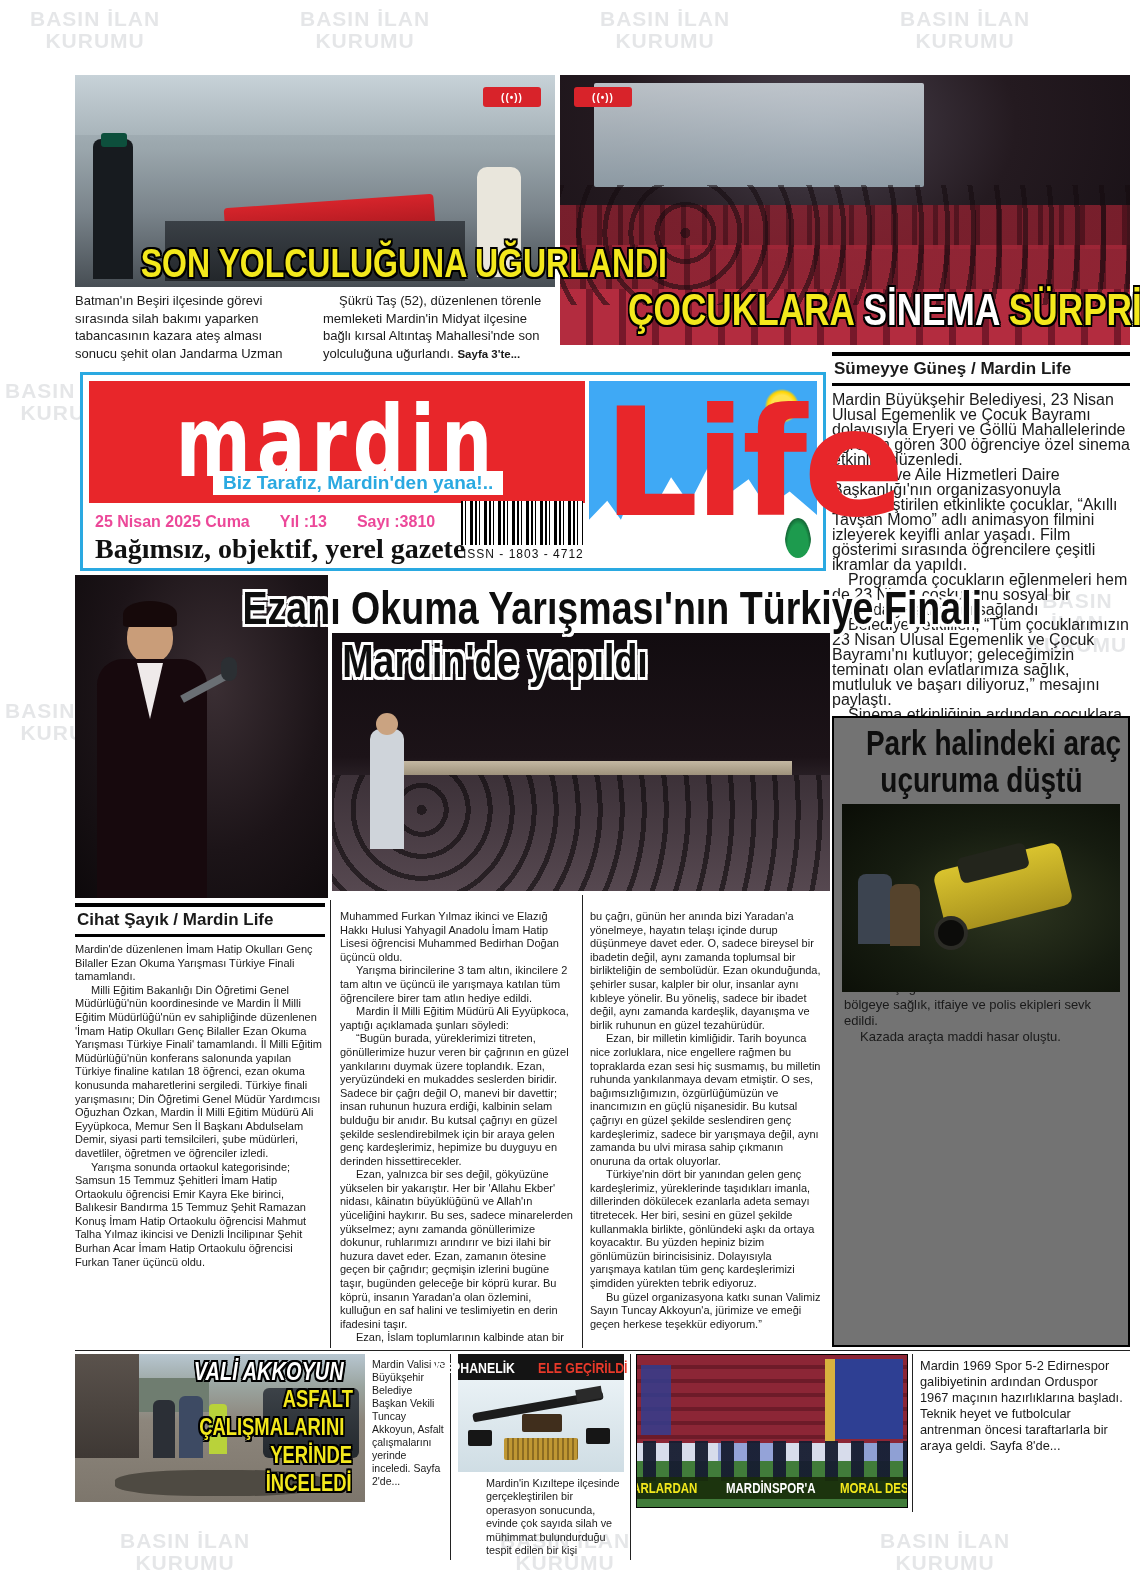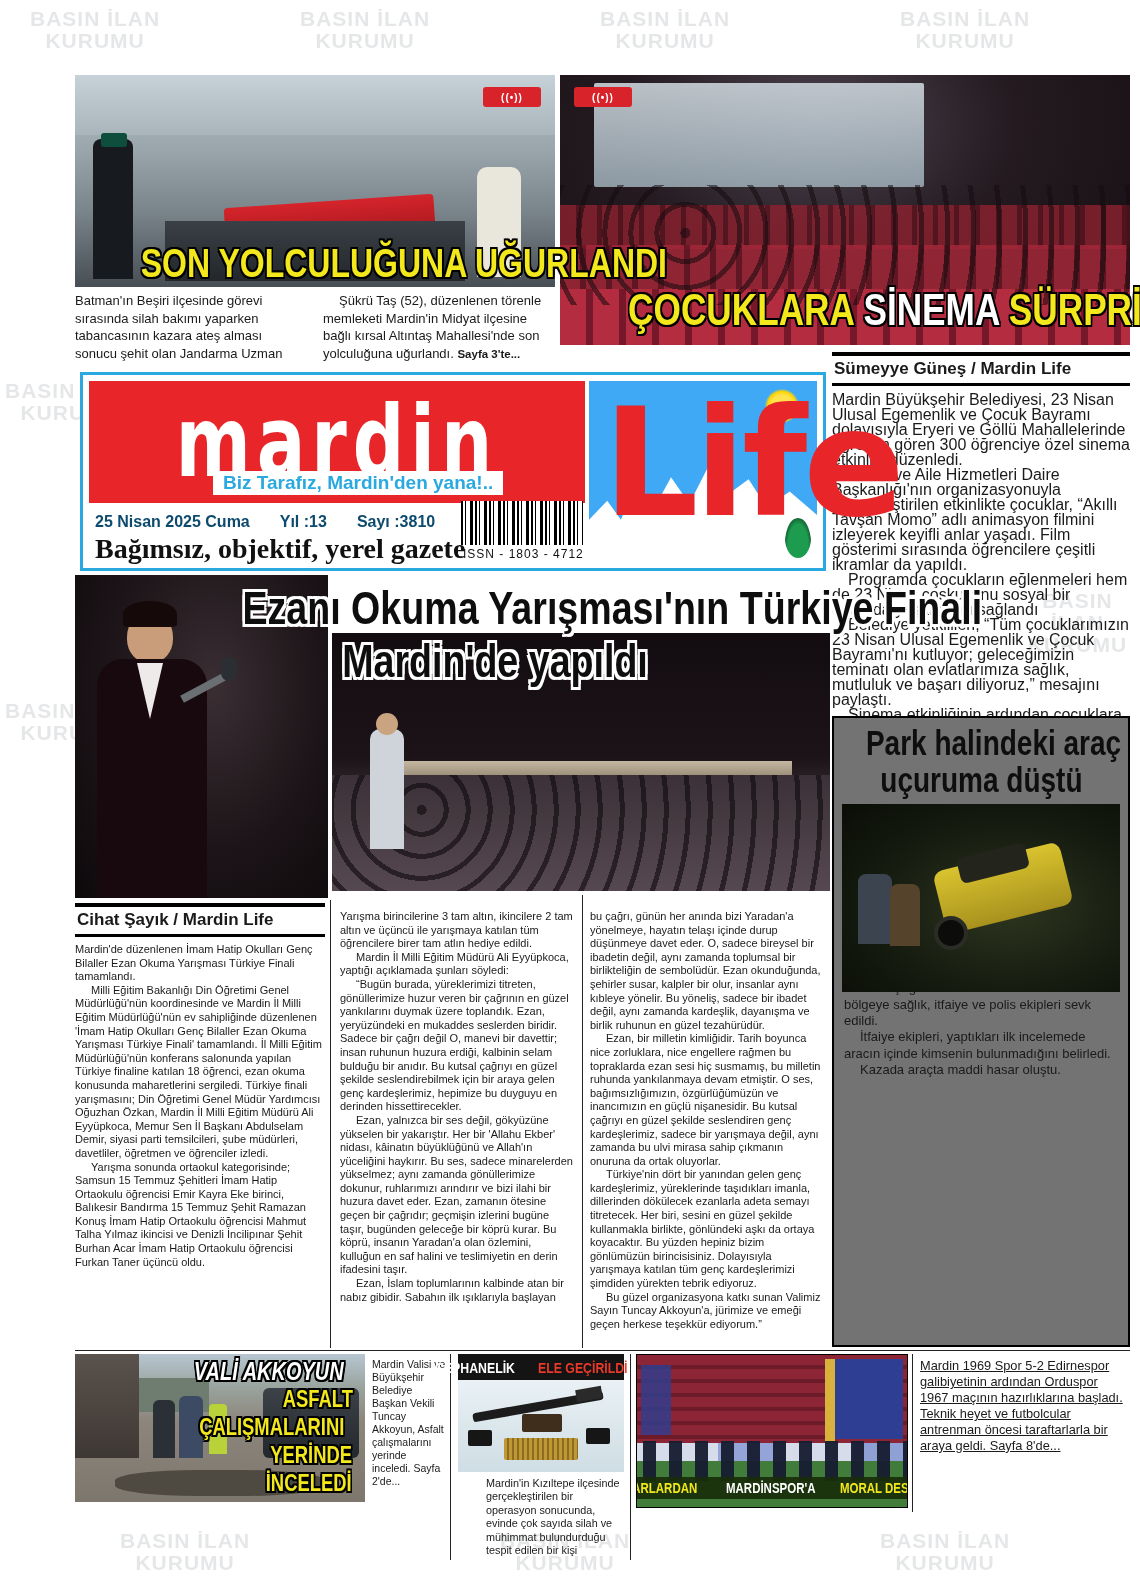--- a/index.html
+++ b/index.html
@@ -24,21 +24,21 @@
   .masthead{position:absolute;border:3px solid #2aa9e1;background:#fff;}
   .logo-red{position:absolute;background:#e8262a;display:flex;align-items:flex-start;justify-content:center;}
   .logo-word{color:#fff;font-weight:900;font-size:72px;letter-spacing:6px;transform:scaleY(1.35);transform-origin:top;line-height:90px;font-family:"DejaVu Sans",sans-serif;}
   .tagline{position:absolute;background:#fff;color:#2aa9e1;font-weight:bold;font-size:19px;padding:1px 10px;white-space:nowrap;}
   .sky{position:absolute;background:#3fa9f5;overflow:hidden;}
   .skyline{position:absolute;left:0;right:0;bottom:0;height:52%;background:#fff;
            clip-path:polygon(0 55%,8% 35%,14% 55%,20% 20%,28% 45%,36% 10%,44% 38%,52% 0%,60% 30%,70% 12%,78% 42%,88% 25%,100% 50%,100% 100%,0 100%);}
   .sun{position:absolute;width:34px;height:34px;border-radius:50%;background:radial-gradient(circle,#ffe34d 0 45%,#ffd400 60%,rgba(255,212,0,0) 72%);}
   .life{position:absolute;color:#e8262a;font-weight:900;font-size:150px;line-height:120px;font-family:"DejaVu Sans",sans-serif;letter-spacing:-4px;}
   .peacock{position:absolute;width:26px;height:40px;background:radial-gradient(ellipse at 50% 70%,#1d9b4e 0 55%,#146a37 70%,rgba(20,106,55,0) 75%);border-radius:50%;}
-  .dateline{position:absolute;display:flex;gap:30px;font-weight:bold;font-size:16px;color:#0c4a6e;}
+  .dateline{position:absolute;display:flex;gap:30px;font-weight:bold;font-size:16px;color:#ec4899;}
   .slogan{font-family:"Liberation Serif",serif;font-weight:bold;font-size:28px;color:#111;}
   .barcode{position:absolute;background:repeating-linear-gradient(90deg,#000 0 2px,#fff 2px 4px,#000 4px 5px,#fff 5px 9px,#000 9px 12px,#fff 12px 14px);}
   .issn{position:absolute;font-size:12px;color:#111;letter-spacing:1px;}
   
   .banner{position:absolute;background:linear-gradient(180deg,#5a3a24,#46281661);background-color:#4a2e1c;border-radius:4px;
           display:flex;flex-direction:column;align-items:center;justify-content:center;box-shadow:0 0 18px rgba(0,0,0,.6);}
   .banner .b1{color:#fff;font-weight:900;font-size:19px;letter-spacing:1px;}
   .banner .b2{color:#f0e2c8;font-weight:bold;font-size:11px;letter-spacing:1px;margin-top:2px;}
   .banner .b3{color:#f7d9a0;font-weight:bold;font-size:12px;letter-spacing:2px;border:1px solid #c9a86d;padding:1px 10px;margin-top:5px;}
   .orn{position:absolute;width:18px;height:18px;border-radius:50%;background:radial-gradient(circle,#d8b36a 0 40%,#8a6a35 70%);top:8px;}
@@ -156,20 +156,21 @@
 
   <div class="abs" style="left:75px;top:903px;width:250px;">
     <div class="byline" style="font-size:17px;">Cihat Şayık / Mardin Life</div>
     <div class="body" style="margin-top:6px;font-size:11px;line-height:13.6px;height:408px;overflow:hidden;">
       <p>Mardin'de düzenlenen İmam Hatip Okulları Genç Bilaller Ezan Okuma Yarışması Türkiye Finali tamamlandı.</p>
       <p>Milli Eğitim Bakanlığı Din Öğretimi Genel Müdürlüğü'nün koordinesinde ve Mardin İl Milli Eğitim Müdürlüğü'nün ev sahipliğinde düzenlenen 'İmam Hatip Okulları Genç Bilaller Ezan Okuma Yarışması Türkiye Finali' tamamlandı. İl Milli Eğitim Müdürlüğü'nün konferans salonunda yapılan Türkiye finaline katılan 18 öğrenci, ezan okuma konusunda maharetlerini sergiledi. Türkiye finali yarışmasını; Din Öğretimi Genel Müdür Yardımcısı Oğuzhan Özkan, Mardin İl Milli Eğitim Müdürü Ali Eyyüpkoca, Memur Sen İl Başkanı Abdulselam Demir, siyasi parti temsilcileri, şube müdürleri, davetliler, öğretmen ve öğrenciler izledi.</p>
       <p>Yarışma sonunda ortaokul kategorisinde; Samsun 15 Temmuz Şehitleri İmam Hatip Ortaokulu öğrencisi Emir Kayra Eke birinci, Balıkesir Bandırma 15 Temmuz Şehit Ramazan Konuş İmam Hatip Ortaokulu öğrencisi Mahmut Talha Yılmaz ikincisi ve Denizli İncilipınar Şehit Burhan Acar İmam Hatip Ortaokulu öğrencisi Furkan Taner üçüncü oldu.</p>
     </div>
   </div>
   <div class="abs body" style="left:340px;top:910px;width:234px;font-size:11px;line-height:13.6px;height:436px;overflow:hidden;">
+    <p>Muhammed Furkan Yılmaz ikinci ve Elazığ Hakkı Hulusi Yahyagil Anadolu İmam Hatip Lisesi öğrencisi Muhammed Bedirhan Doğan üçüncü oldu.</p>
     <p>Yarışma birincilerine 3 tam altın, ikincilere 2 tam altın ve üçüncü ile yarışmaya katılan tüm öğrencilere birer tam atlın hediye edildi.</p>
     <p>Mardin İl Milli Eğitim Müdürü Ali Eyyüpkoca, yaptığı açıklamada şunları söyledi:</p>
     <p>“Bugün burada, yüreklerimizi titreten, gönüllerimize huzur veren bir çağrının en güzel yankılarını duymak üzere toplandık. Ezan, yeryüzündeki en mukaddes seslerden biridir. Sadece bir çağrı değil O, manevi bir davettir; insan ruhunun huzura erdiği, kalbinin selam bulduğu bir anıdır. Bu kutsal çağrıyı en güzel şekilde seslendirebilmek için bir araya gelen genç kardeşlerimiz, hepimize bu duyguyu en derinden hissettirecekler.</p>
     <p>Ezan, yalnızca bir ses değil, gökyüzüne yükselen bir yakarıştır. Her bir 'Allahu Ekber' nidası, kâinatın büyüklüğünü ve Allah'ın yüceliğini haykırır. Bu ses, sadece minarelerden yükselmez; aynı zamanda gönüllerimize dokunur, ruhlarımızı arındırır ve bizi ilahi bir huzura davet eder. Ezan, zamanın ötesine geçen bir çağrıdır; geçmişin izlerini bugüne taşır, bugünden geleceğe bir köprü kurar. Bu köprü, insanın Yaradan'a olan özlemini, kulluğun en saf halini ve teslimiyetin en derin ifadesini taşır.</p>
     <p>Ezan, İslam toplumlarının kalbinde atan bir nabız gibidir. Sabahın ilk ışıklarıyla başlayan</p>
   </div>
   <div class="abs body" style="left:590px;top:910px;width:234px;font-size:11px;line-height:13.6px;height:436px;overflow:hidden;">
     <p>bu çağrı, günün her anında bizi Yaradan'a yönelmeye, hayatın telaşı içinde durup düşünmeye davet eder. O, sadece bireysel bir ibadetin değil, aynı zamanda toplumsal bir birlikteliğin de sembolüdür. Ezan okunduğunda, şehirler susar, kalpler bir olur, insanlar aynı kıbleye yönelir. Bu yöneliş, sadece bir ibadet değil, aynı zamanda kardeşlik, dayanışma ve birlik ruhunun en güzel tezahürüdür.</p>
     <p>Ezan, bir milletin kimliğidir. Tarih boyunca nice zorluklara, nice engellere rağmen bu topraklarda ezan sesi hiç susmamış, bu milletin ruhunda yankılanmaya devam etmiştir. O ses, bağımsızlığımızın, özgürlüğümüzün ve inancımızın en güçlü nişanesidir. Bu kutsal çağrıyı en güzel şekilde seslendiren genç kardeşlerimiz, sadece bir yarışmaya değil, aynı zamanda bu ulvi mirasa sahip çıkmanın onuruna da ortak oluyorlar.</p>
     <p>Türkiye'nin dört bir yanından gelen genç kardeşlerimiz, yüreklerinde taşıdıkları imanla, dillerinden dökülecek ezanlarla adeta semayı titretecek. Her biri, sesini en güzel şekilde kullanmakla birlikte, gönlündeki aşkı da ortaya koyacaktır. Bu yüzden hepiniz bizim gönlümüzün birincisisiniz. Dolayısıyla yarışmaya katılan tüm genç kardeşlerimizi şimdiden yürekten tebrik ediyoruz.</p>
@@ -187,21 +188,20 @@
       <div class="abs" style="left:92px;top:112px;width:26px;height:26px;background:#0c0c0a;border-radius:50%;border:4px solid #2c2c26;"></div>
       <div class="abs" style="left:16px;top:70px;width:34px;height:70px;background:#3c4450;border-radius:8px 8px 0 0;"></div>
       <div class="abs" style="left:48px;top:80px;width:30px;height:62px;background:#55432c;border-radius:8px 8px 0 0;"></div>
     </div>
     <div class="byline" style="margin:12px 8px 0 8px;font-size:15px;">Cihat Şayık / Mardin Life</div>
     <div class="body" style="margin:8px 8px 0 10px;font-size:13px;line-height:16.4px;height:300px;overflow:hidden;">
       <p>Mardin'in Artuklu ilçesinde park halinde bulunan araç, kayarak uçurma yuvarlandı.</p>
       <p>Kaza, gece saatlerinde Artuklu ilçesi 13 Mart Mahallesi'nde meydana geldi.</p>
       <p>Plakası belirlenemeyen hafif ticari araç, Seba Apartmanı önünde park halindeyken bir anda kayarak uçuruma düştü.</p>
       <p>Aracın uçuruma düştüğünü görenler durumu 112 Acil Çağrı Merkezi'ne bildirdi. İhbar üzerine bölgeye sağlık, itfaiye ve polis ekipleri sevk edildi.</p>
-      <p>İtfaiye ekipleri, yaptıkları ilk incelemede aracın içinde kimsenin bulunmadığını belirledi.</p>
       <p>Kazada araçta maddi hasar oluştu.</p>
     </div>
   </div>
 
   <div class="photo" style="left:75px;top:1354px;width:290px;height:148px;background:linear-gradient(180deg,#b7c6d0 0%,#9aa49f 22%,#8d867c 45%,#7d766c 100%);">
     <div class="abs" style="left:0;top:0;width:64px;height:104px;background:linear-gradient(180deg,#5a524c,#3e3834);"></div>
     <div class="abs" style="left:64px;top:24px;width:70px;height:34px;background:#6f7d70;"></div>
     <div class="abs" style="left:188px;top:34px;width:96px;height:70px;background:linear-gradient(180deg,#3c4248,#23282d);border-radius:6px;"></div>
     <div class="abs" style="left:78px;top:46px;width:22px;height:58px;background:#2b2f36;border-radius:6px 6px 0 0;"></div>
     <div class="abs" style="left:104px;top:42px;width:24px;height:62px;background:#3d4a63;border-radius:6px 6px 0 0;"></div>
@@ -247,15 +247,15 @@
     <div class="abs" style="left:6px;bottom:26px;width:100%;height:40px;background:repeating-linear-gradient(90deg,rgba(22,28,48,.95) 0 13px,rgba(0,0,0,0) 13px 26px);"></div>
     <div class="abs" style="left:0;bottom:8px;width:100%;height:22px;background:rgba(24,44,10,.9);display:flex;align-items:center;justify-content:center;gap:5px;font-size:14px;">
       <span class="condL" style="color:#f3e81c;">TARAFTARLARDAN</span>
       <span class="condL" style="color:#ffffff;">MARDİNSPOR'A</span>
       <span class="condL" style="color:#f3e81c;">MORAL DESTEĞİ</span>
     </div>
   </div>
 
   <div class="vline" style="left:912px;top:1354px;height:158px;"></div>
 
-  <div class="abs" style="left:920px;top:1358px;width:206px;font-size:12.8px;line-height:16px;text-decoration:underline;">Mardin 1969 Spor 5-2 Edirnespor galibiyetinin ardından Orduspor 1967 maçının hazırlıklarına başladı. Teknik heyet ve futbolcular antrenman öncesi taraftarlarla bir araya geldi. Sayfa 8'de...</div>
+  <div class="abs" style="left:920px;top:1358px;width:206px;font-size:12.8px;line-height:16px;">Mardin 1969 Spor 5-2 Edirnespor galibiyetinin ardından Orduspor 1967 maçının hazırlıklarına başladı. Teknik heyet ve futbolcular antrenman öncesi taraftarlarla bir araya geldi. Sayfa 8'de...</div>
 
 </div>
 
 </body></html>

